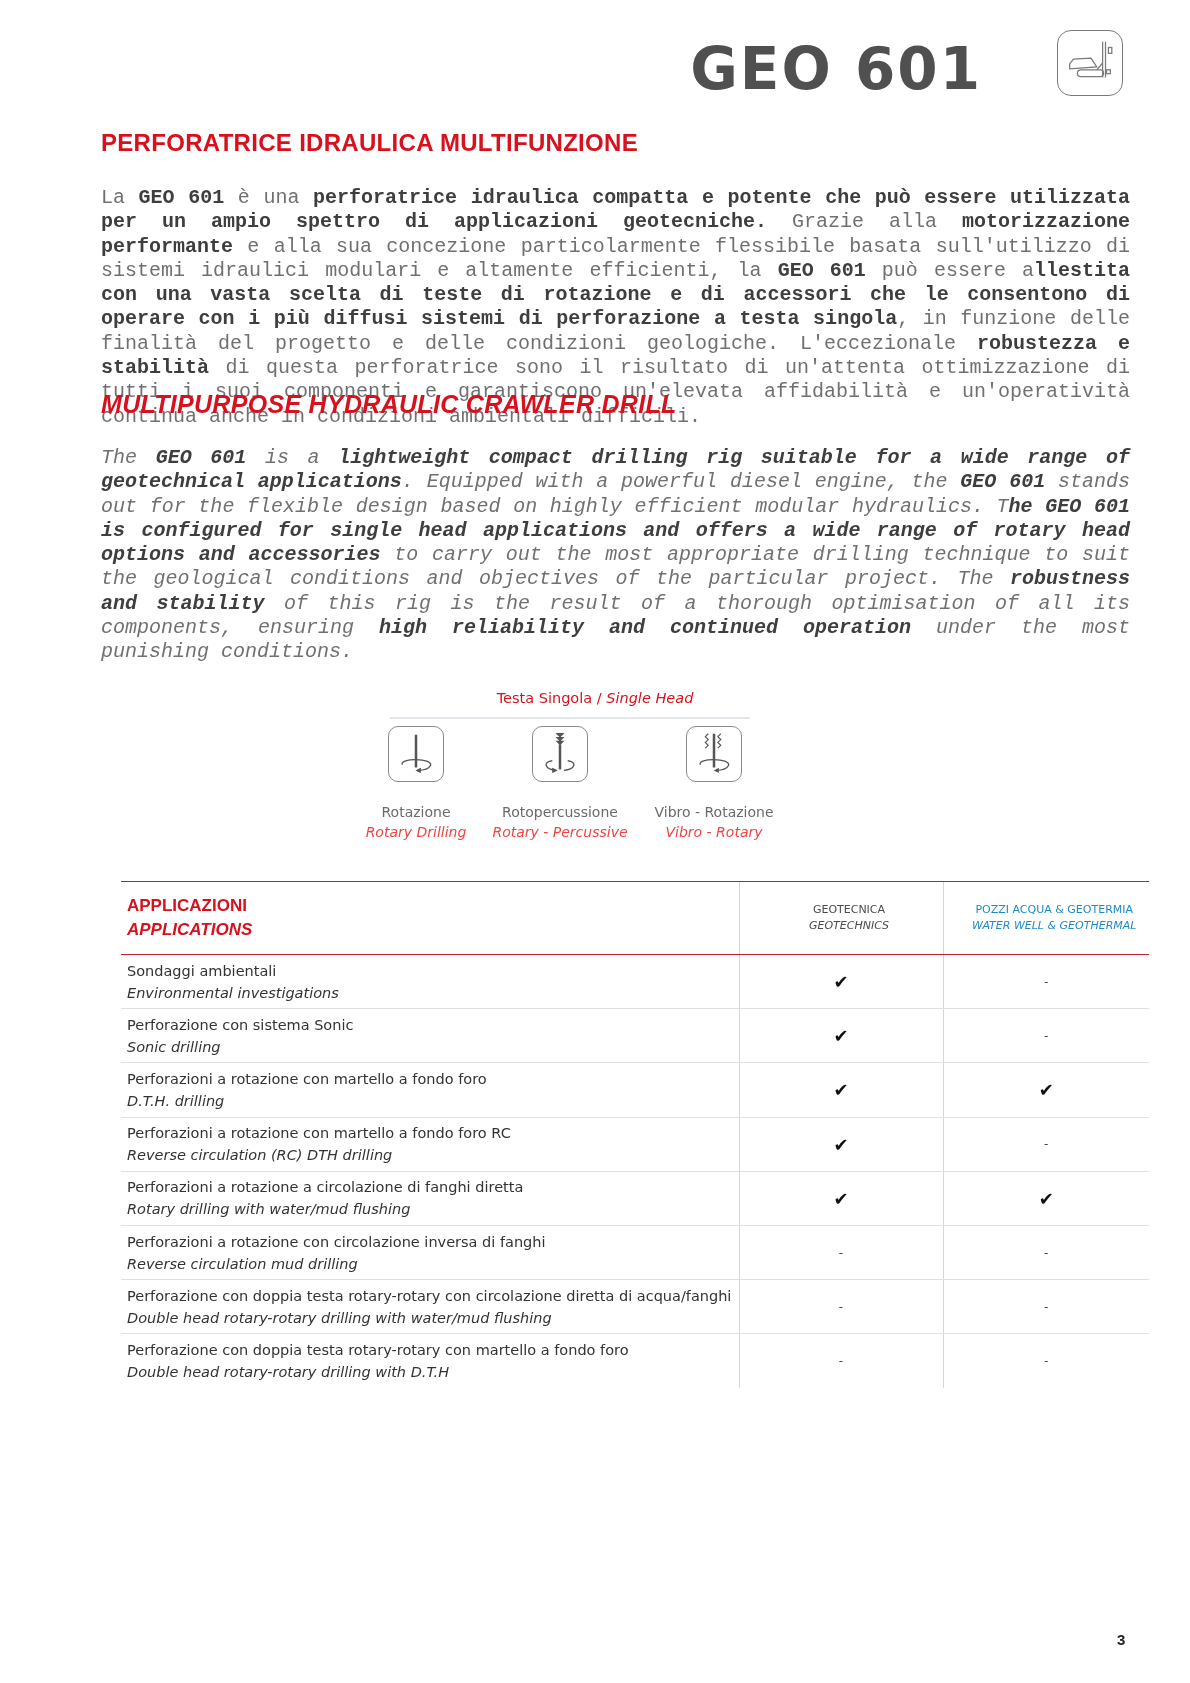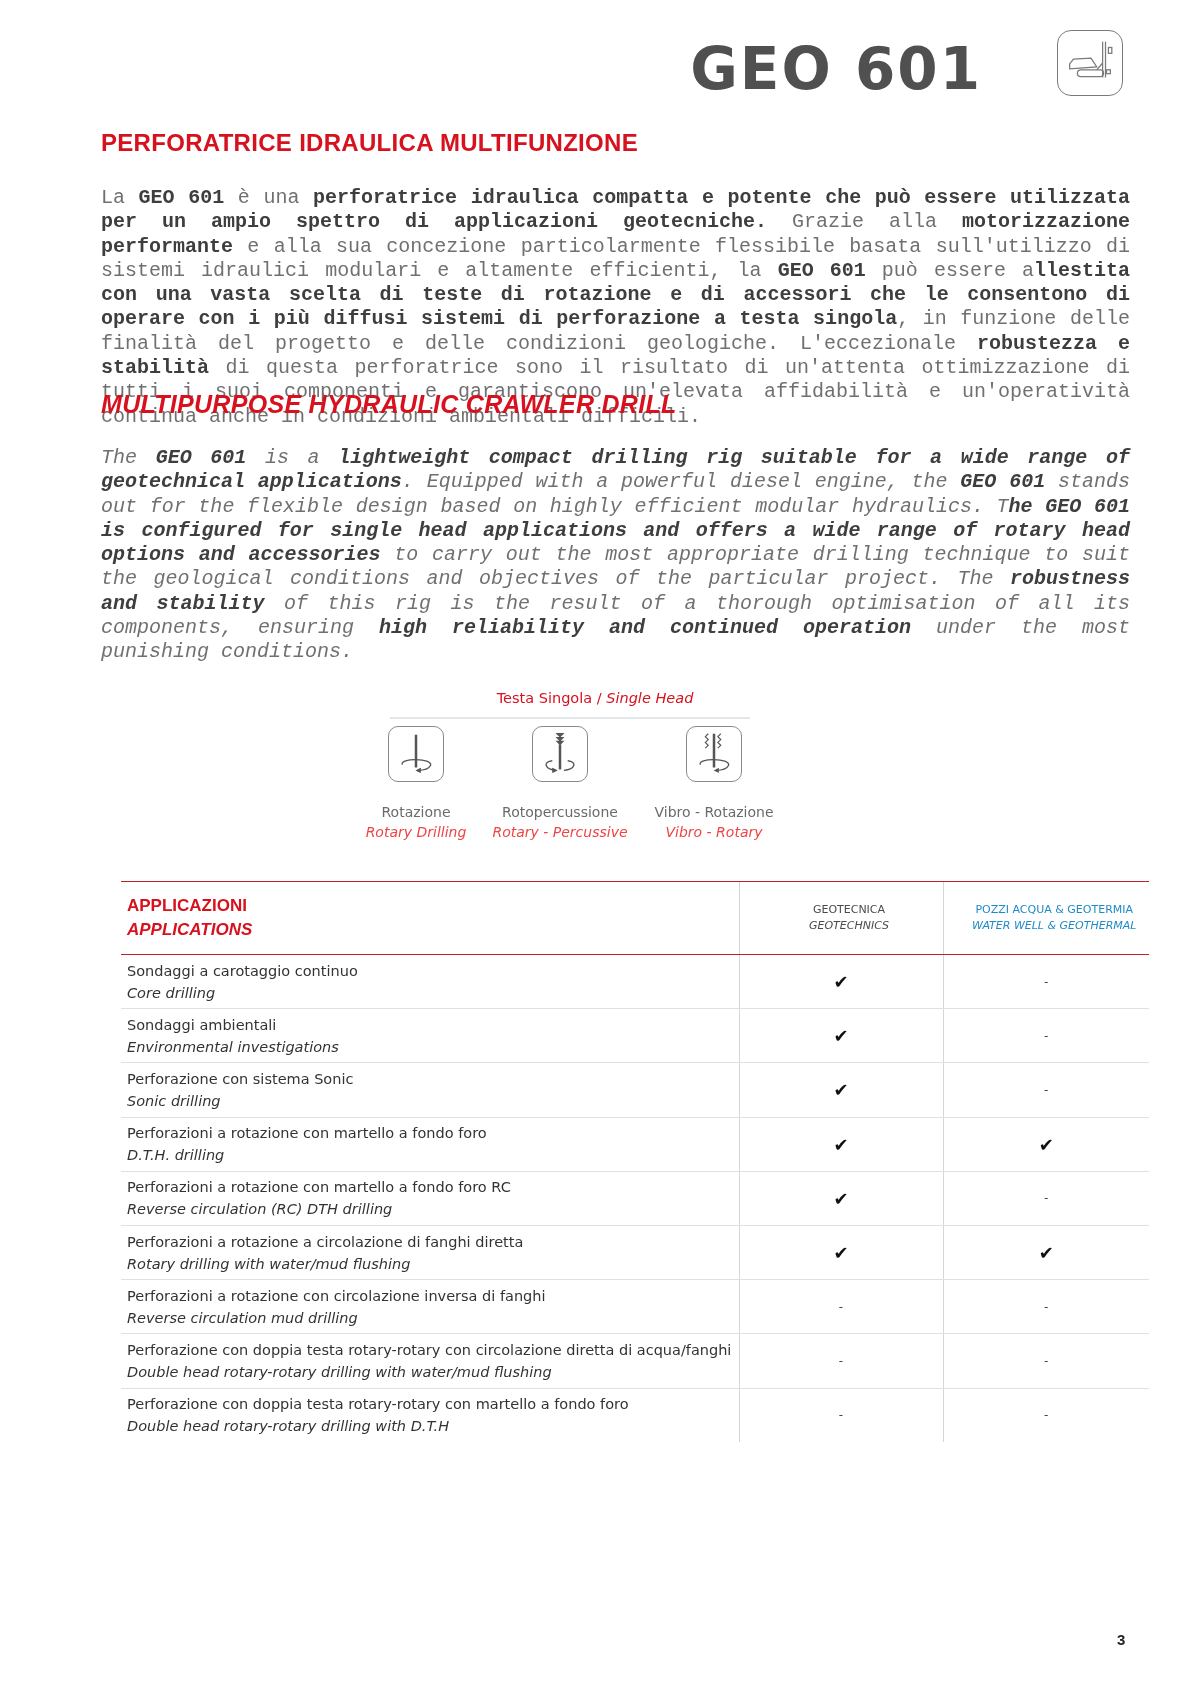--- a/index.html
+++ b/index.html
@@ -157,28 +157,20 @@
       </th>
       <th class="th-col water">
         <div>POZZI ACQUA &amp; GEOTERMIA</div>
         <div class="en">WATER WELL &amp; GEOTHERMAL</div>
       </th>
     </tr>
   </thead>
   <tbody id="apps-body">
       <tr>
         <td class="td-app">
-          <div>Sondaggi a carotaggio continuo</div>
-          <div class="en">Core drilling</div>
-        </td>
-        <td class="td-mark ">✔</td>
-        <td class="td-mark dash">-</td>
-      </tr>
-      <tr>
-        <td class="td-app">
           <div>Sondaggi ambientali</div>
           <div class="en">Environmental investigations</div>
         </td>
         <td class="td-mark ">✔</td>
         <td class="td-mark dash">-</td>
       </tr>
       <tr>
         <td class="td-app">
           <div>Perforazione con sistema Sonic</div>
           <div class="en">Sonic drilling</div>

